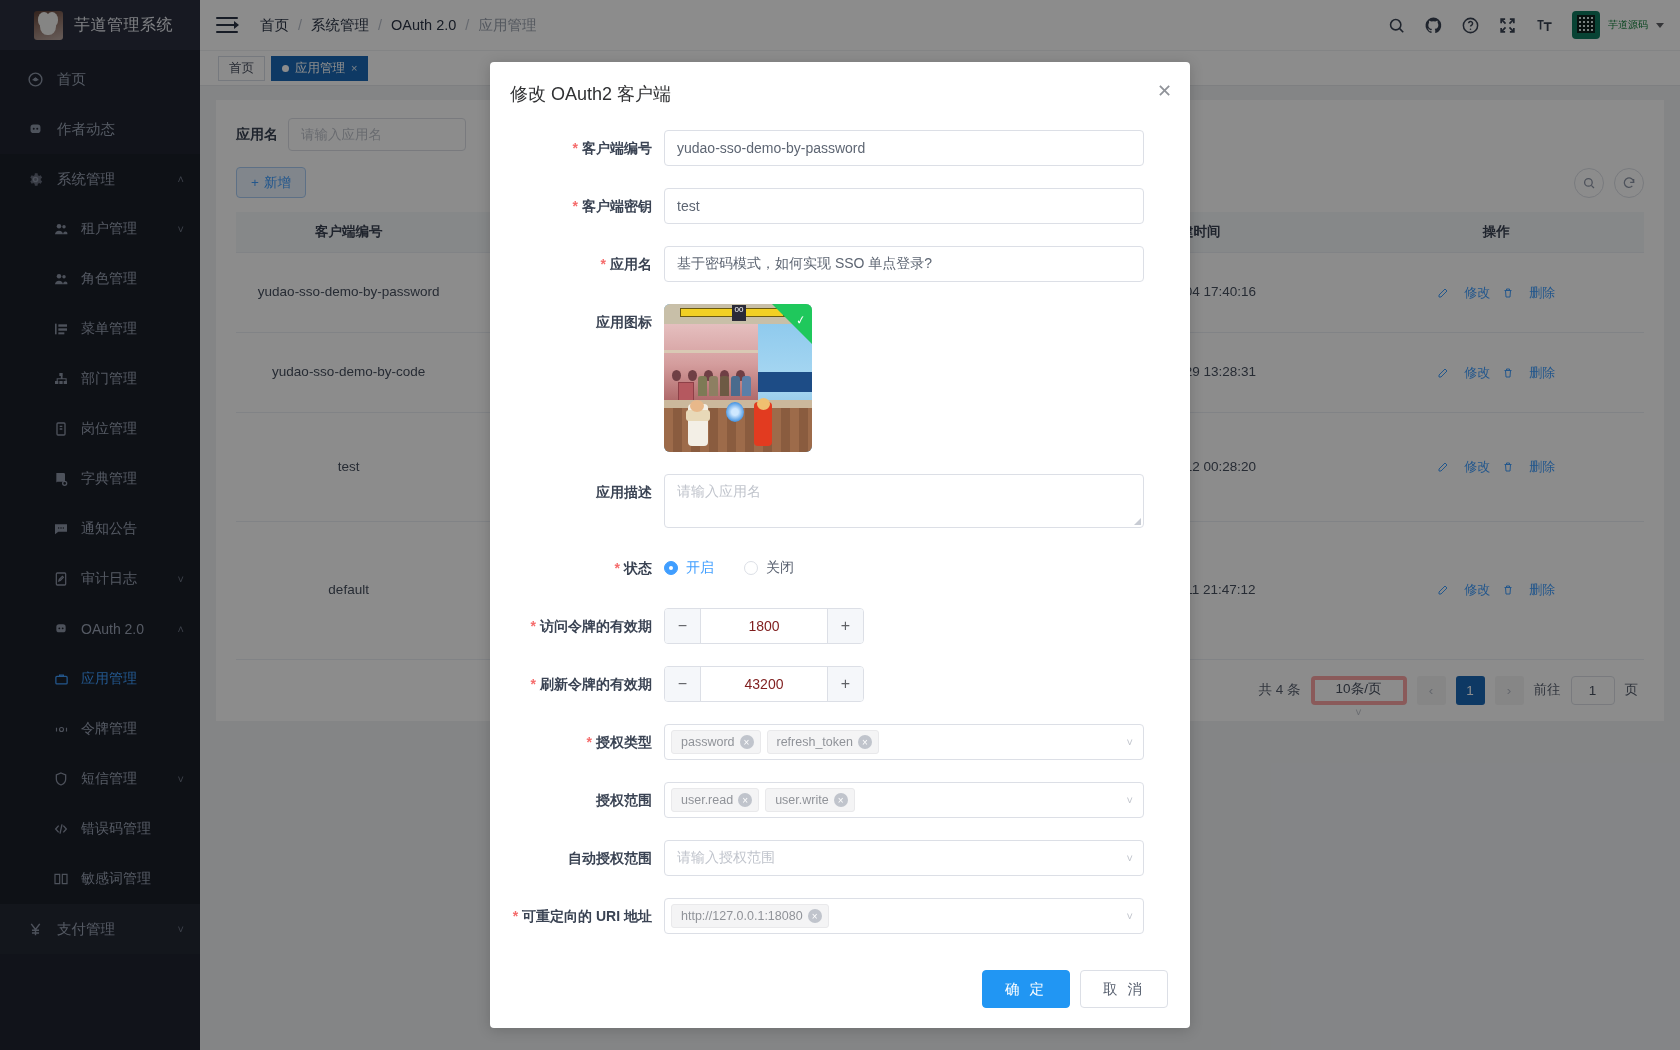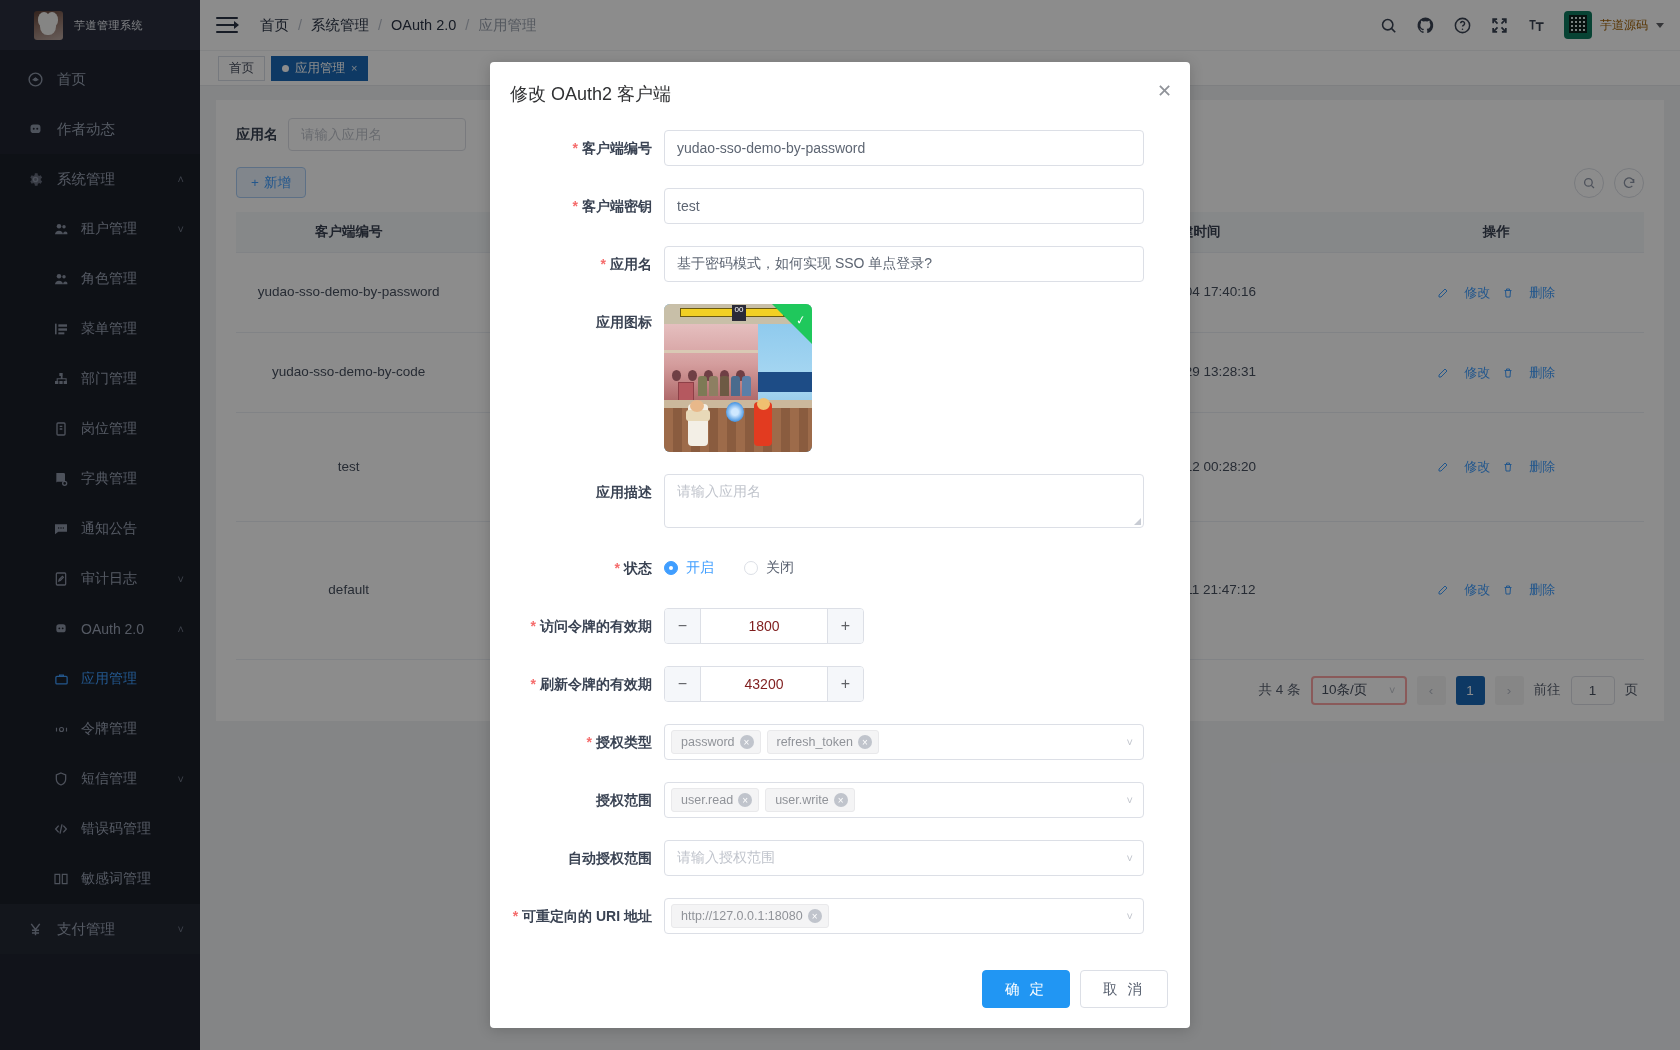--- a/index.html
+++ b/index.html
@@ -24,21 +24,21 @@
     width: 29px; height: 29px; border-radius: 3px; overflow: hidden;
     background: linear-gradient(160deg,#5d4037 0%,#8d6e63 40%,#bcaaa4 100%);
     position: relative; flex: 0 0 29px;
   }
   .brand-logo::after {
     content: ""; position: absolute; left: 6px; top: 5px;
     width: 16px; height: 19px; border-radius: 50% 50% 45% 45%;
     background: #f2f2f0;
     box-shadow: -4px -6px 0 -2px #f2f2f0, 4px -6px 0 -2px #f2f2f0;
   }
-  .brand-title { color: #e8eaf0; font-size: 11px; letter-spacing: .5px; }
+  .brand-title { color: #e8eaf0; font-size: 16px; letter-spacing: .5px; }
 
   .menu { padding-top: 4px; }
   .mi {
     display: flex; align-items: center; height: 50px;
     color: #9aa3b4; font-size: 14.5px; cursor: pointer; position: relative;
   }
   .mi .ic {
     width: 26px; margin-left: 22px; margin-right: 9px;
     display: flex; align-items: center; justify-content: center;
     color: #8d95a6; flex: 0 0 26px;
@@ -78,21 +78,21 @@
     width: 28px; height: 28px; border-radius: 4px; overflow: hidden;
     background: #0f7a5f; position: relative; flex: 0 0 28px;
   }
   .avatar::before {
     content:""; position:absolute; left:5px; top:4px; width:18px; height:18px;
     background:
       repeating-linear-gradient(0deg,#111 0 2px,transparent 2px 4px),
       repeating-linear-gradient(90deg,#111 0 2px,transparent 2px 4px), #fff;
     opacity:.85;
   }
-  .uname { font-size: 12px; color: #a16207; }
+  .uname { font-size: 10px; color: #15803d; }
   .caret { width:0;height:0;border-left:4px solid transparent;border-right:4px solid transparent;border-top:5px solid #606266; }
 
   .tabsbar {
     height: 36px; background: #fff; border-top: 1px solid #eef0f3;
     border-bottom: 1px solid #e6e8ec; display: flex; align-items: center;
     padding-left: 18px; gap: 6px; flex: 0 0 36px;
   }
   .tab {
     height: 25px; padding: 0 10px; display: flex; align-items: center; gap: 6px;
     font-size: 12.5px; border: 1px solid #d8dce5; color: #495060; cursor: pointer;
@@ -128,21 +128,21 @@
   }
   .tagwrap { display: flex; flex-direction: column; align-items: center; gap: 4px; }
   .tagx {
     display: inline-block; padding: 2px 9px; border-radius: 4px; font-size: 12px;
     background: #ecf5ff; border: 1px solid #d9ecff; color: #409eff; white-space: nowrap;
   }
   .ops { display: flex; align-items: center; justify-content: center; gap: 12px; }
   .oplink { color: #409eff; font-size: 13px; cursor: pointer; display: inline-flex; align-items: center; gap: 15px; }
 
   .pager { display: flex; align-items: center; justify-content: flex-end; gap: 10px; padding: 16px 6px 6px 6px; font-size: 13.5px; color: #5a6271; }
-  .pg-sel { height: 29px; min-width: 96px; border: 2px solid #fca5a5; border-radius: 4px; display: flex; align-items: center; justify-content: space-between; padding: 0 9px; gap: 8px; color: #47505f; }
+  .pg-sel { height: 29px; min-width: 96px; border: 4px solid #fca5a5; border-radius: 4px; display: flex; align-items: center; justify-content: space-between; padding: 0 9px; gap: 8px; color: #47505f; flex-direction: column; }
   .pg-btn { width: 29px; height: 29px; background: #f4f4f5; border-radius: 3px; display: flex; align-items: center; justify-content: center; color: #b6bcc6; cursor: pointer; }
   .pg-num { width: 29px; height: 29px; background: #1b69b6; color: #fff; border-radius: 3px; display: flex; align-items: center; justify-content: center; cursor: pointer; }
   .pg-jump { width: 44px; height: 29px; border: 1px solid #dcdfe6; border-radius: 4px; display: flex; align-items: center; justify-content: center; color: #47505f; }
   .roundbtn { width: 30px; height: 30px; border-radius: 50%; border: 1px solid #dcdfe6; display: flex; align-items: center; justify-content: center; color: #8d95a6; cursor: pointer; background: #fff; }
 
   
   .overlay { position: absolute; inset: 0; background: rgba(0,0,0,0.45); }
   .modal {
     position: absolute; left: 490px; top: 62px; width: 700px; background: #fff;
     border-radius: 4px; box-shadow: 0 2px 14px rgba(0,0,0,.18);

